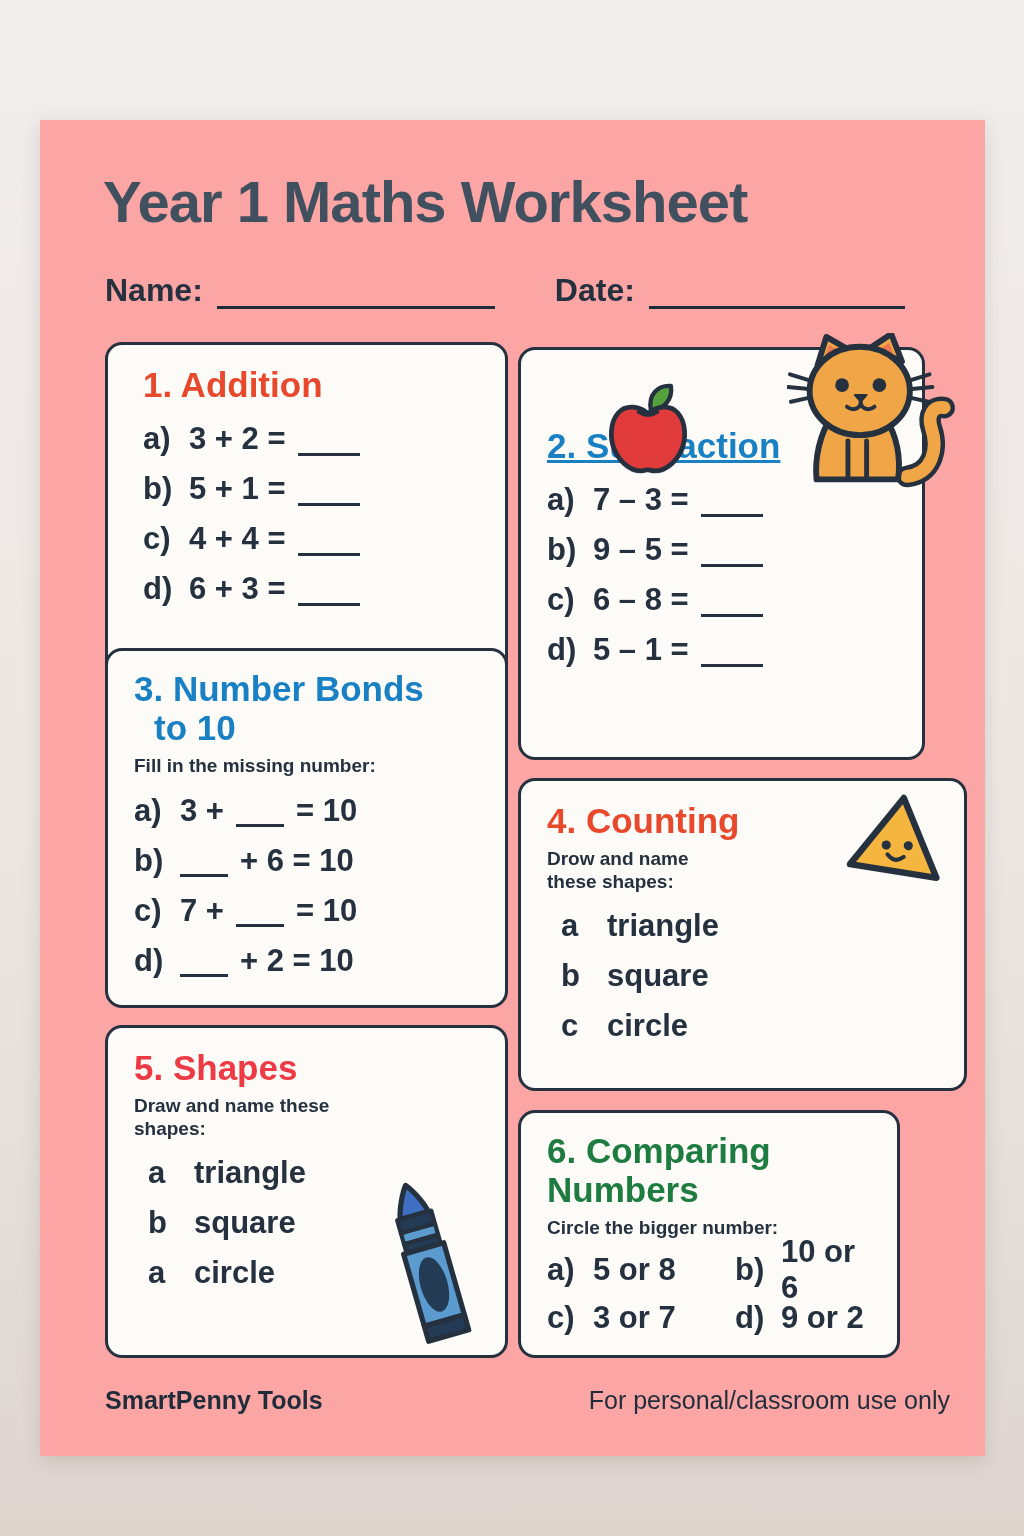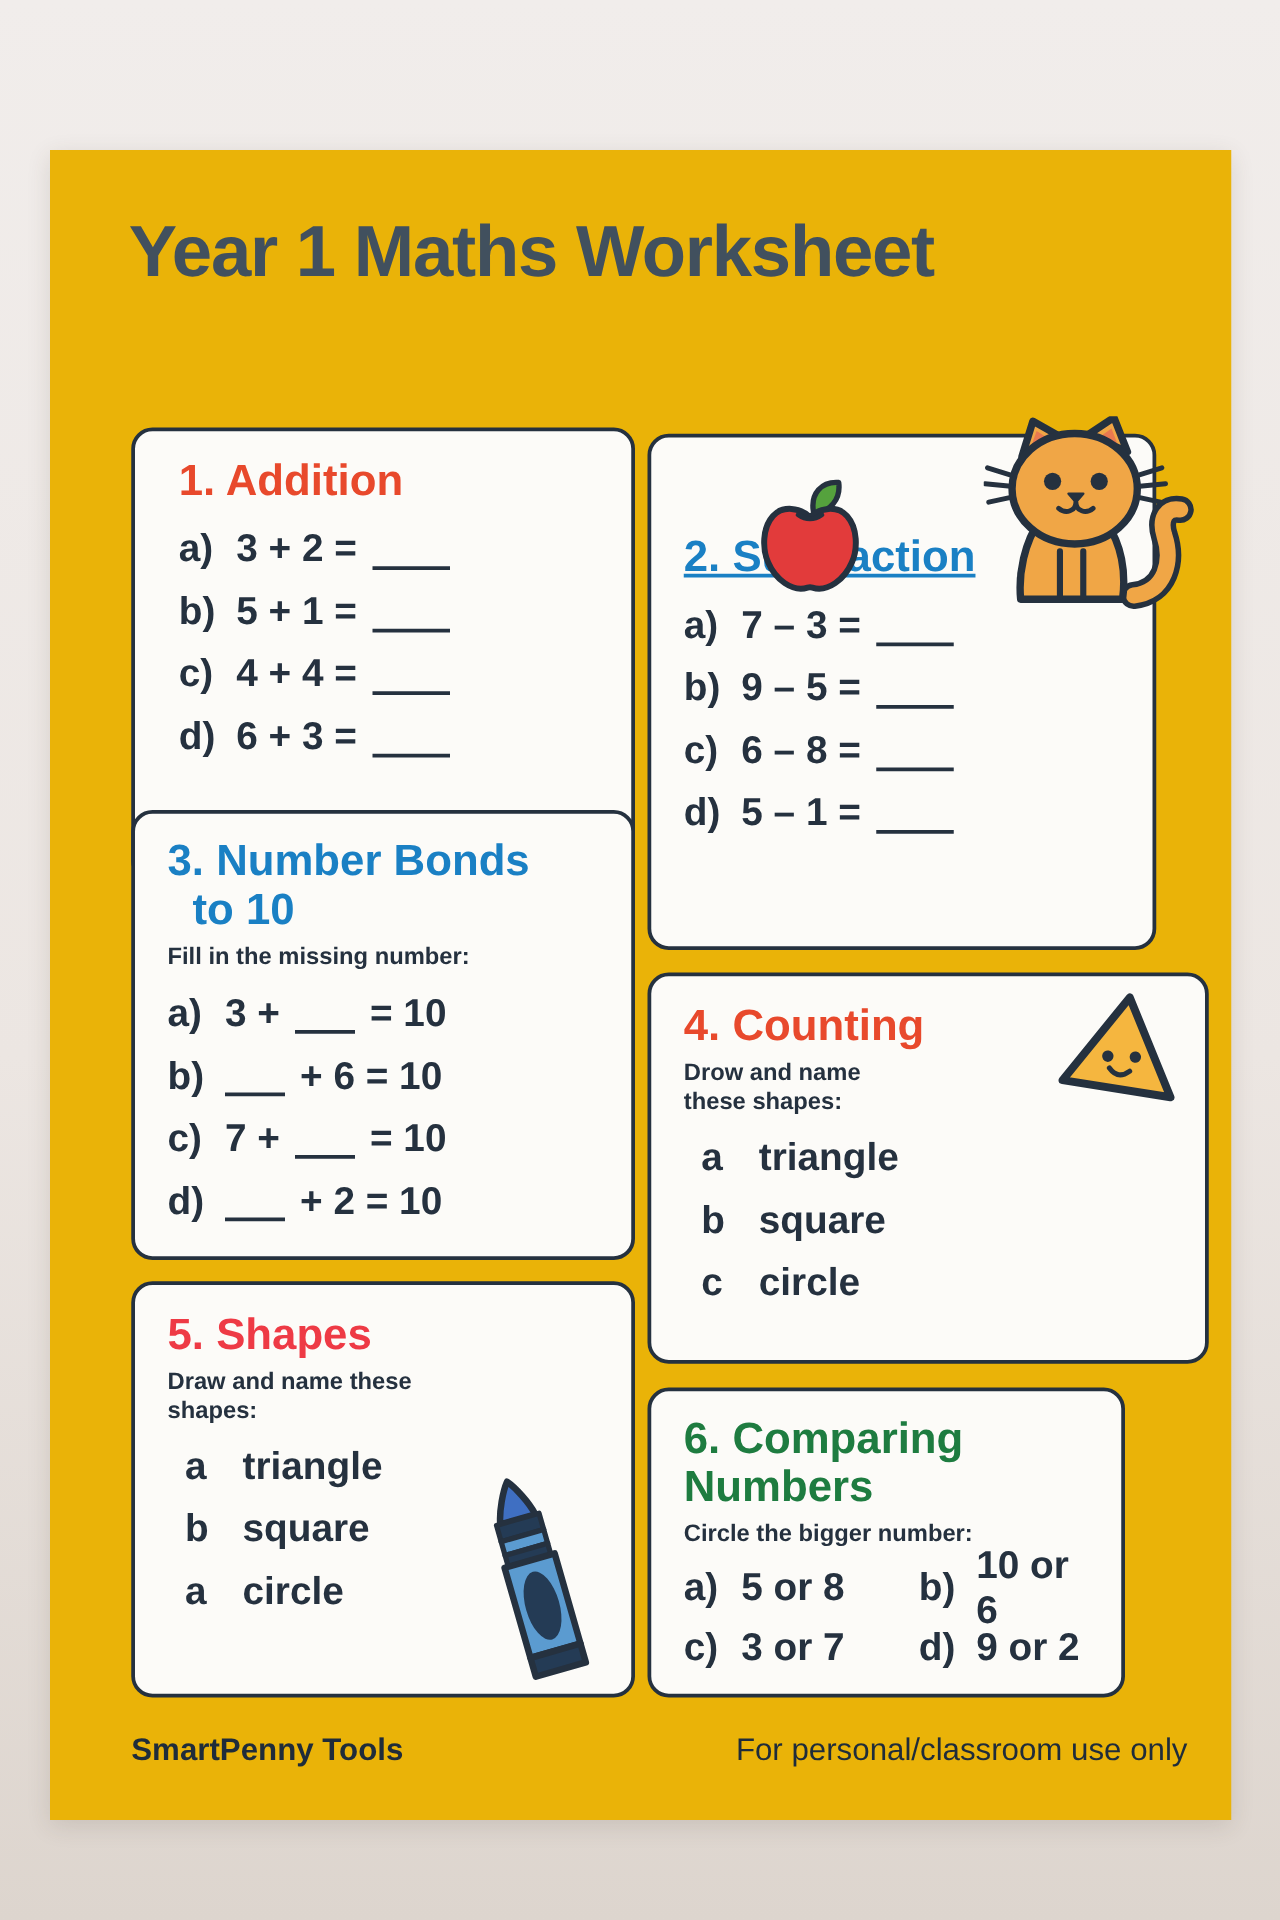--- a/index.html
+++ b/index.html
@@ -3,21 +3,21 @@
 <meta charset="utf-8">
 <style>
   html,body{margin:0;padding:0;}
   body{
     width:1024px;height:1536px;position:relative;overflow:hidden;
     font-family:"Liberation Sans","DejaVu Sans",sans-serif;
     background:linear-gradient(180deg,#f1edeb 0%,#ece6e2 55%,#ddd5ce 100%);
   }
   .paper{
     position:absolute;left:40px;top:120px;width:945px;height:1336px;
-    background:#eab308;box-shadow:0 5px 18px rgba(70,55,45,.14);
+    background:#fca5a5;box-shadow:0 5px 18px rgba(70,55,45,.14);
   }
   .title{
     position:absolute;left:63px;top:48px;margin:0;
     font-size:58px;font-weight:800;letter-spacing:-1px;color:#41505e;
   }
   .fill-row{
     position:absolute;left:65px;top:150px;right:45px;
     display:flex;align-items:flex-end;
     font-size:32px;font-weight:600;color:#25313f;
   }
@@ -73,20 +73,26 @@
   .footer-left{font-weight:700;}
   .footer-right{font-weight:500;}
 </style>
 </head>
 <body>
 
 <div class="paper">
 
   <h1 class="title">Year 1 Maths Worksheet</h1>
 
+  <div class="fill-row">
+    <span>Name:</span>
+    <span class="fill-line line-name"></span>
+    <span class="date-label">Date:</span>
+    <span class="fill-line line-date"></span>
+  </div>
 
   <section class="card" id="card-addition">
     <h2 class="h h-red">1. Addition</h2>
     <div class="problems">
       <div class="prob">
         <span class="plbl">a)</span>
         <span class="pexpr">3 + 2 =</span>
         <span class="blank"></span>
       </div>
       <div class="prob">

